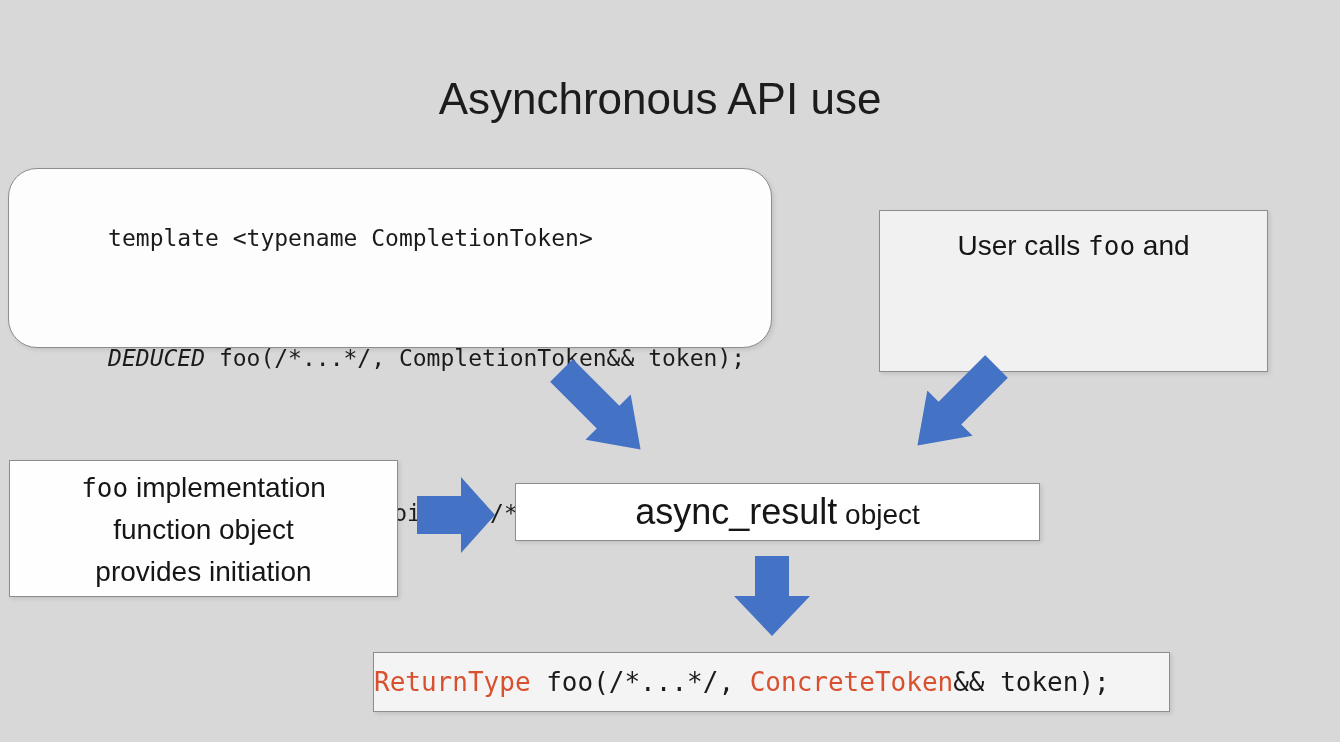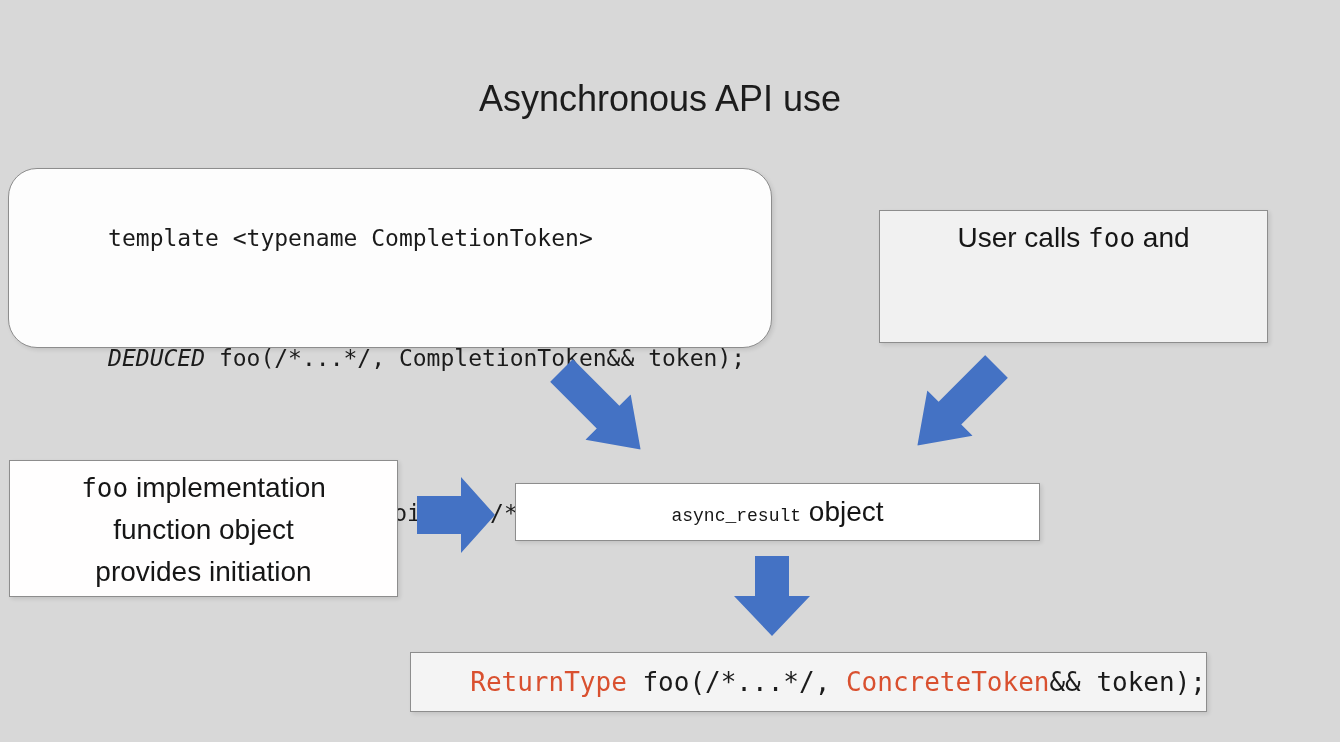--- a/index.html
+++ b/index.html
@@ -10,21 +10,21 @@
     position: relative;
     overflow: hidden;
     color: #161616;
   }
   .slide { position: absolute; inset: 0; }
 
   .title {
     position: absolute;
     top: 68px; left: 0; width: 1320px;
     text-align: center;
-    font-size: 36px;
+    font-size: 44px;
     line-height: 62px;
     font-weight: 400;
     color: #1c1c1c;
   }
 
   .box {
     position: absolute;
     border: 1px solid #8d8d8d;
     box-sizing: border-box;
     box-shadow: 2px 2px 4px rgba(0,0,0,0.10);
@@ -44,25 +44,25 @@
   .codeline em { }
   .sigline { margin-top: 44px; line-height: 34px; white-space: pre; }
   .sig-label {
     font-family: "Liberation Sans", sans-serif;
     font-weight: bold; font-style: italic;
     font-size: 24px;
   }
 
   
   .user-box {
-    left: 879px; top: 210px; width: 389px; height: 133px;
+    left: 879px; top: 210px; width: 389px; height: 162px;
     background: #f1f1f1;
     font-size: 28px; line-height: 41px;
     text-align: center;
-    padding-top: 6px;
+    padding-top: 14px;
   }
 
   
   .impl-box {
     left: 9px; top: 460px; width: 389px; height: 137px;
     background: #fffefe;
     font-size: 28px; line-height: 42px;
     text-align: center;
     padding-top: 6px;
   }
@@ -74,28 +74,27 @@
     font-size: 28px; line-height: 55px;
     text-align: center;
   }
 
   
   .result-box {
     left: 373px; top: 652px; width: 797px; height: 60px;
     background: #f4f4f4;
     font-family: "DejaVu Sans Mono", monospace;
     font-size: 26px; line-height: 58px;
-    text-align: right;
+    text-align: left;
     color: #1b1b1b;
-    margin-left: 37px;
   }
 
   .mono { font-family: "DejaVu Sans Mono", monospace; }
   .mono-26 { font-family: "DejaVu Sans Mono", monospace; font-size: 26px; }
-  .mono-27 { font-family: Liberation Mono, monospace; font-size: 18px; }
+  .mono-27 { font-family: Liberation Sans, sans-serif; font-size: 36px; }
   .red { color: #d9502f; }
 
   .arrow { position: absolute; }
   .arrow svg { display: block; }
   .arrow-diag-left  { left: 545px; top: 378px; transform: rotate(45deg); }
   .arrow-diag-right { left: 901px; top: 374px; transform: rotate(135deg); }
   .arrow-right      { left: 417px; top: 477px; }
   .arrow-down       { left: 734px; top: 556px; }
 </style>
 </head>

